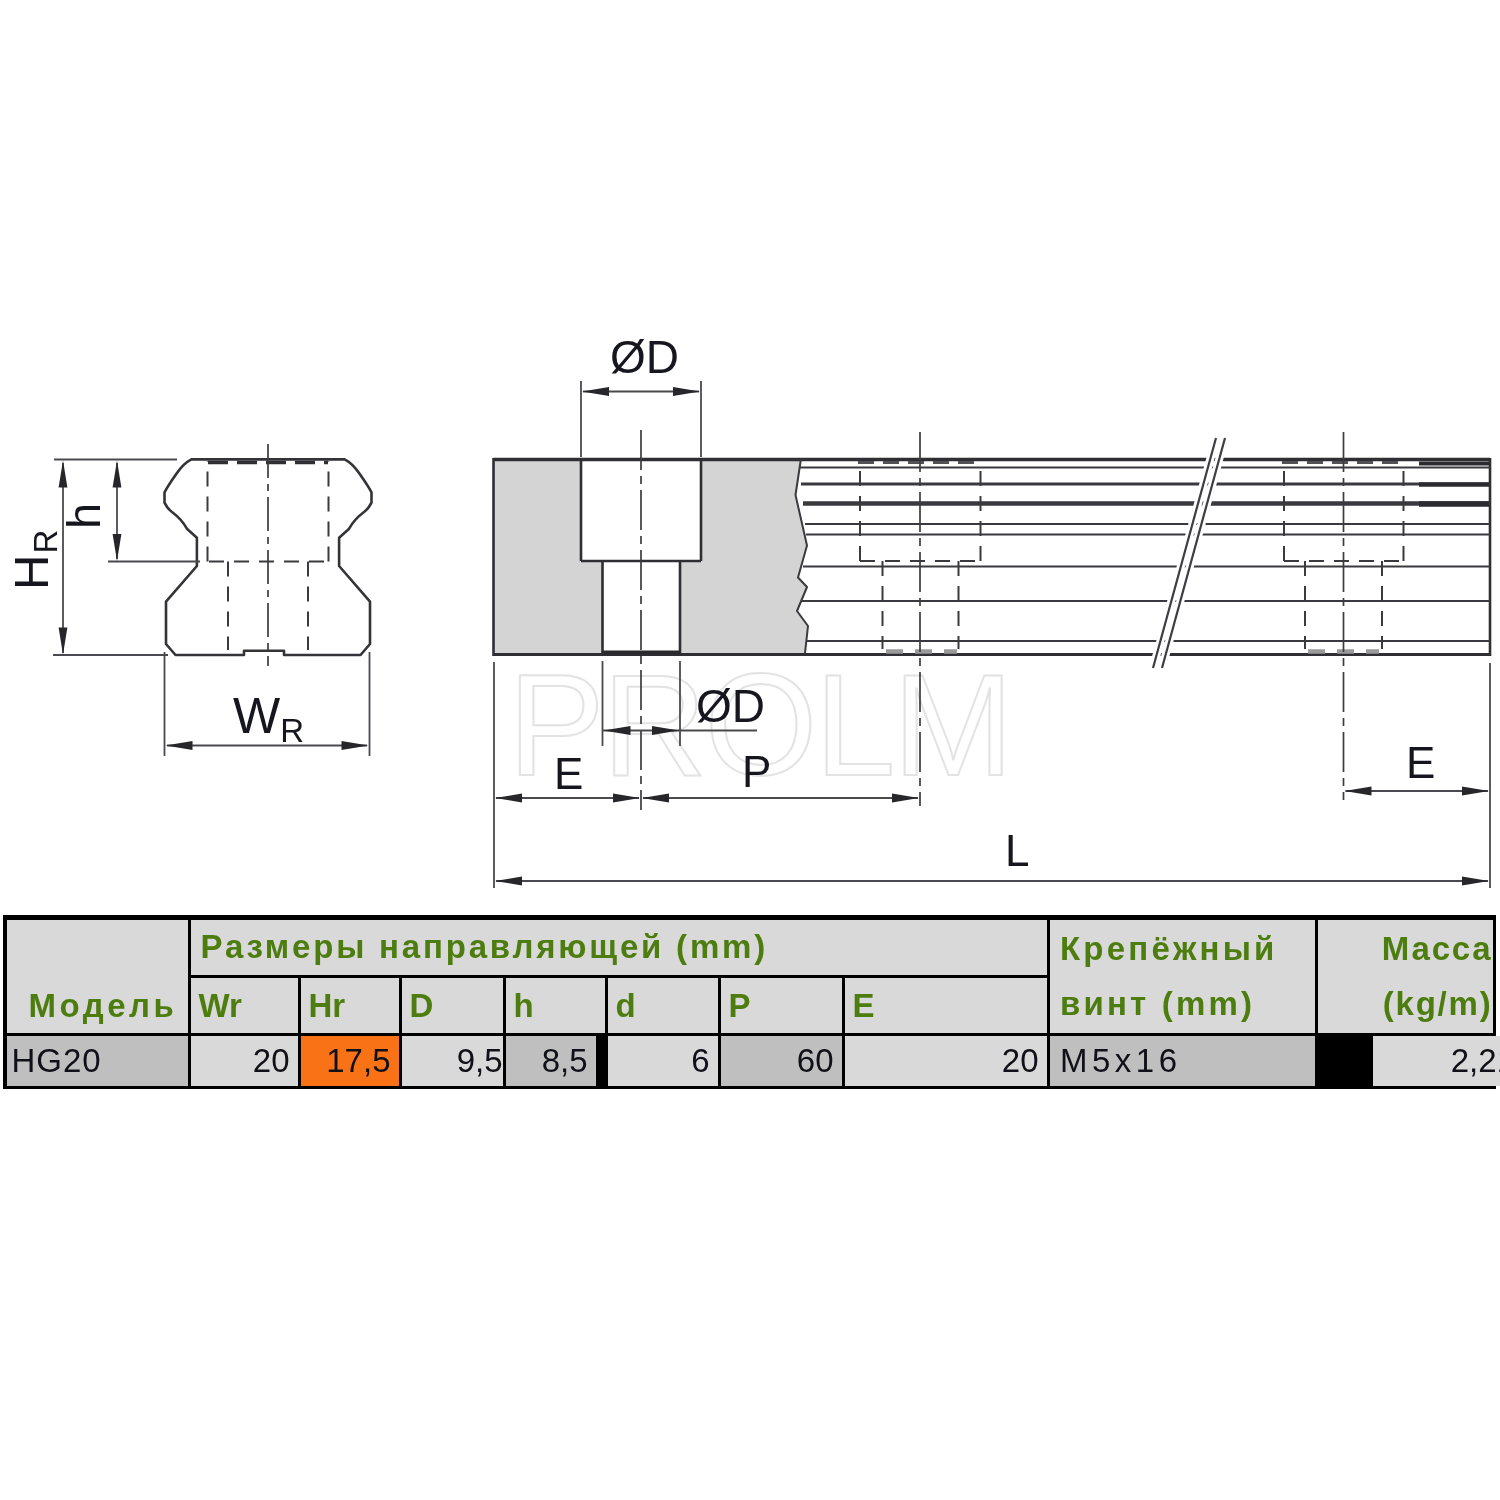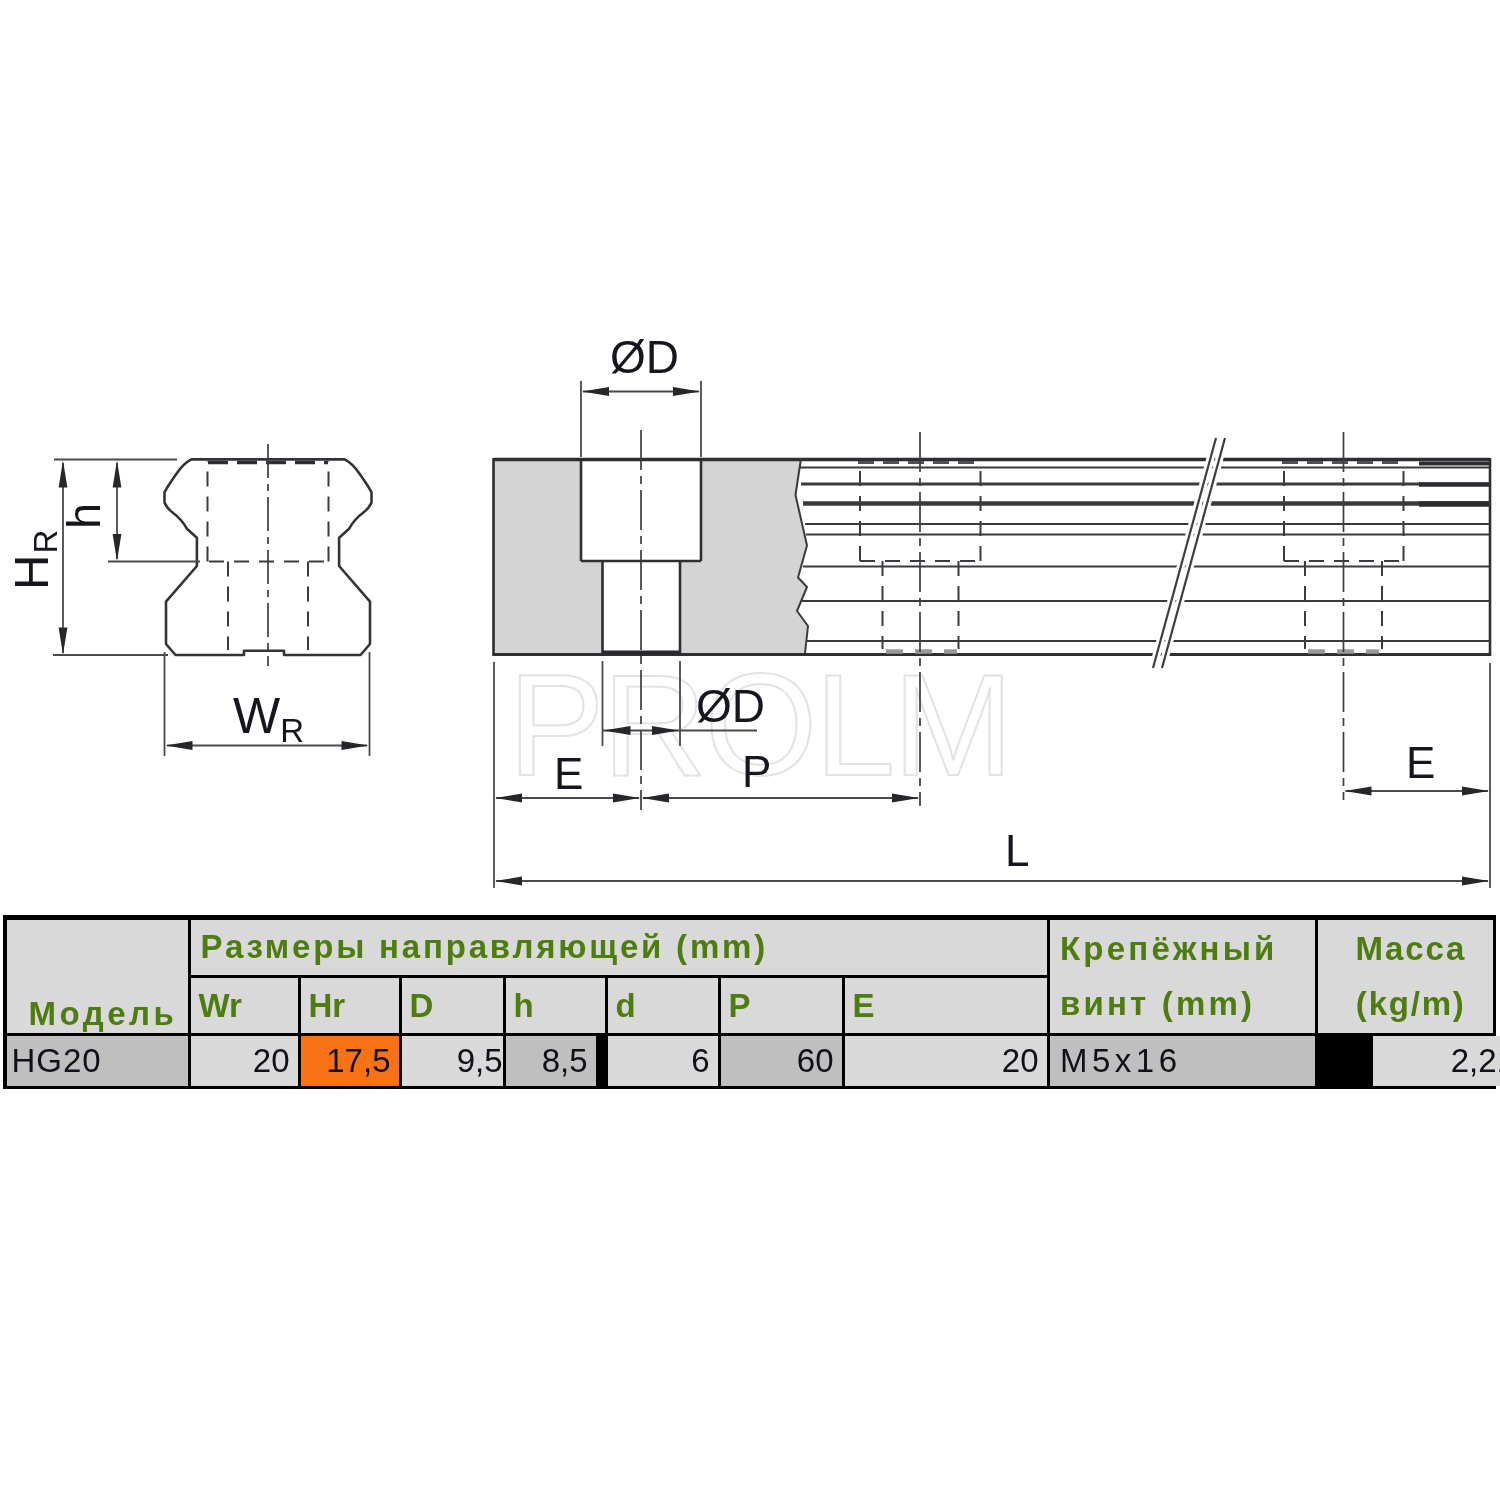--- a/index.html
+++ b/index.html
@@ -228,31 +228,31 @@
       <path d="M 495,881 L 522,876.6 L 522,885.4 Z"></path>
       <path d="M 1489,881 L 1462,876.6 L 1462,885.4 Z"></path>
     </g>
 
     <text x="1005" y="866" font-size="44">L</text>
   </svg>
 
   <div id="tbl" style="position:absolute;left:3px;top:915px;width:1493px;height:174px;background:#000000;"></div>
 
   <div class="cell hdr cyr" style="left:6.5px;top:919.5px;width:181px;height:113.5px;align-items:flex-end;padding-left:22px;letter-spacing:3.5px;box-sizing:border-box;background:#d9d9d9;">
-      <span style="">Модель</span>
+      <span style="margin-bottom:8px">Модель</span>
     </div>
 
   <div class="cell hdr cyr" style="left:190.5px;top:919.5px;width:856px;height:55.5px;padding-left:10px;letter-spacing:2.8px;box-sizing:border-box;background:#d9d9d9;">Размеры направляющей (mm)</div>
 
   <div class="cell hdr cyr" style="left:1049.5px;top:919.5px;width:265px;height:113.5px;padding-left:10.5px;letter-spacing:3.2px;box-sizing:border-box;background:#d9d9d9;flex-direction:column;align-items:flex-start;justify-content:center;line-height:55px;">
     <span>Крепёжный</span>
       <span>винт (mm)</span>
     </div>
 
-  <div class="cell hdr cyr" style="left:1317.5px;top:919.5px;width:175px;height:113.5px;padding-left:11.5px;box-sizing:border-box;background:#d9d9d9;flex-direction:column;align-items:center;justify-content:center;line-height:55px;">
+  <div class="cell hdr cyr" style="left:1317.5px;top:919.5px;width:175px;height:113.5px;padding-left:11.5px;box-sizing:border-box;background:#d9d9d9;flex-direction:column;align-items:flex-end;justify-content:center;line-height:55px;">
     <span>Масса</span>
       <span>(kg/m)</span>
     </div>
 
   <div class="cell hdr" style="left:190.5px;top:978px;width:107px;height:55px;padding-left:8px;box-sizing:border-box;background:#d9d9d9;">Wr</div>
 
   <div class="cell hdr" style="left:300.5px;top:978px;width:98px;height:55px;padding-left:8px;box-sizing:border-box;background:#d9d9d9;">Hr</div>
 
   <div class="cell hdr" style="left:401.5px;top:978px;width:101px;height:55px;padding-left:8px;box-sizing:border-box;background:#d9d9d9;">D</div>
 

